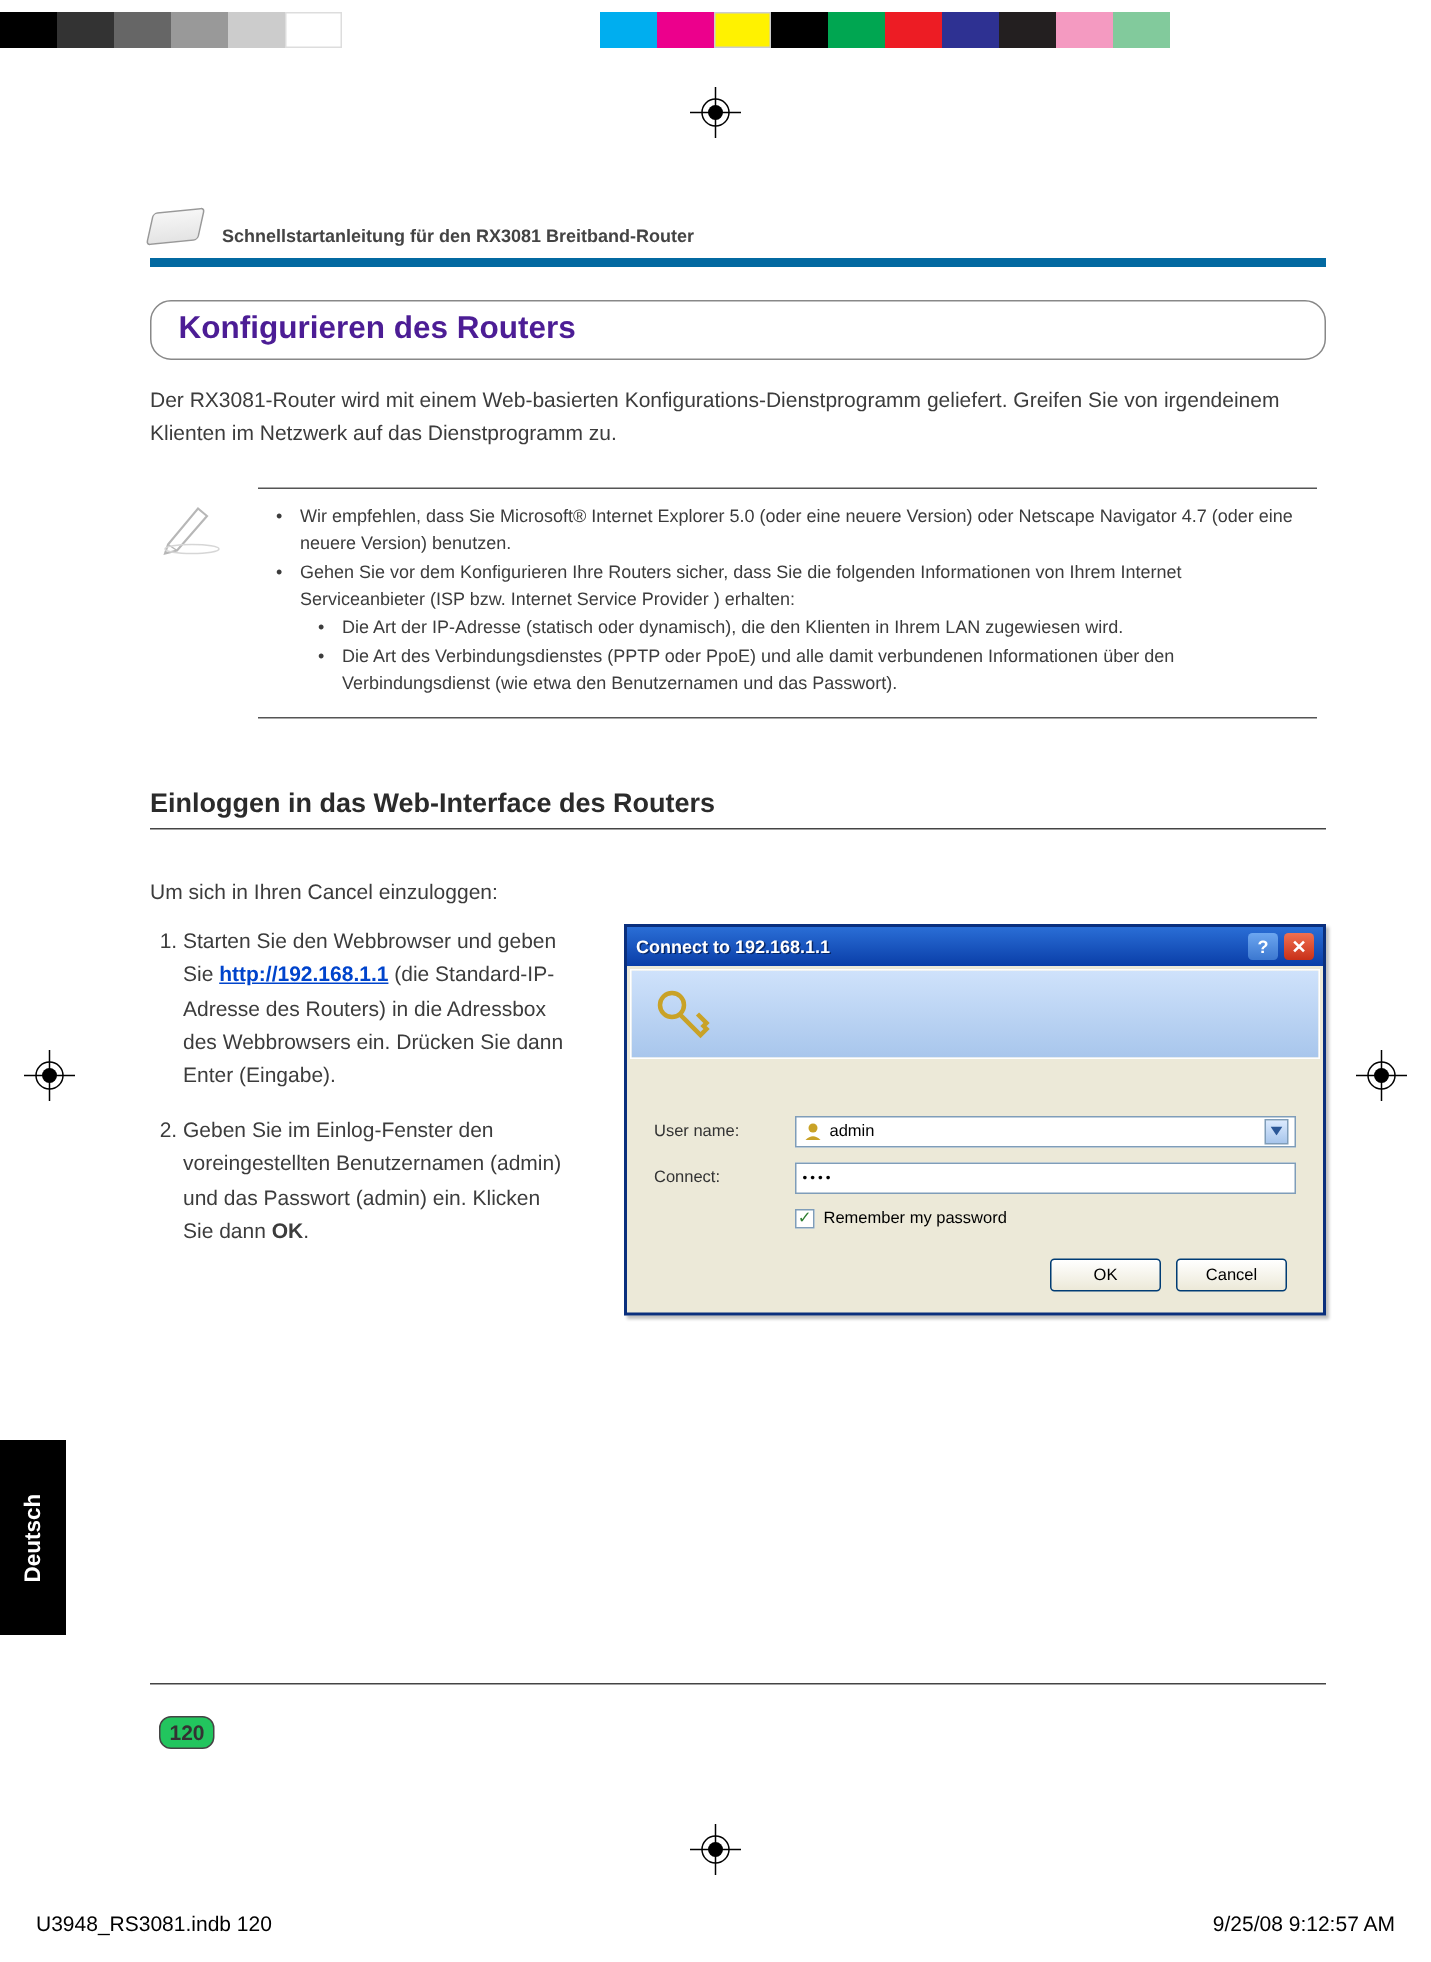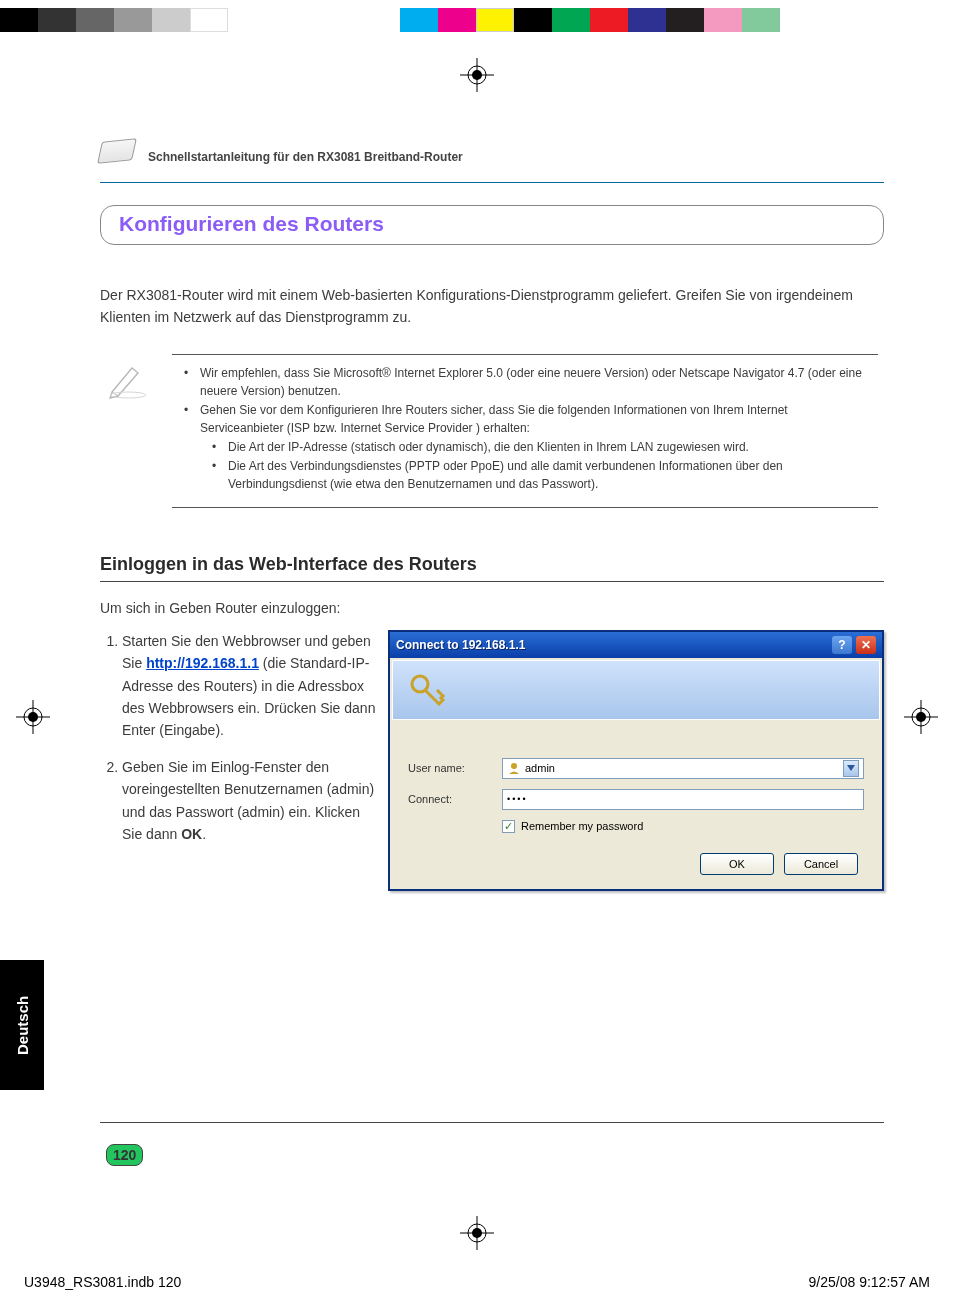--- a/index.html
+++ b/index.html
@@ -26,22 +26,22 @@
   .reg-mark svg { width: 100%; height: 100%; }
   .page {
     position: absolute;
     left: 100px; right: 70px;
     top: 140px; bottom: 120px;
   }
   .header-row {
     display: flex;
     align-items: flex-end;
     gap: 14px;
-    border-bottom: 1px solid #0369a1;
-    padding-bottom: 18px;
+    border-bottom: 6px solid #0369a1;
+    padding-bottom: 8px;
     margin-bottom: 22px;
   }
   .router-icon {
     width: 34px; height: 22px;
     transform: skewX(-18deg) rotate(-6deg);
     border: 1px solid #999;
     border-radius: 3px;
     background: linear-gradient(#f6f6f6,#e4e4e4);
     position: relative;
     margin-bottom: 2px;
@@ -50,22 +50,22 @@
     font-size: 12px;
     font-weight: bold;
     color: #444;
   }
   .section-heading {
     border: 1px solid #888;
     border-radius: 14px;
     padding: 6px 18px 8px 18px;
     font-size: 21px;
     font-weight: bold;
-    color: #8b5cf6;
-    margin-bottom: 40px;
+    color: #4c1d95;
+    margin-bottom: 16px;
   }
   .body-text {
     font-size: 14px;
     line-height: 1.55;
     color: #3c3c3c;
     margin-bottom: 26px;
   }
   .note-box {
     display: flex;
     gap: 22px;
@@ -93,25 +93,25 @@
   .note-list > li::before { content: "•"; position: absolute; left: 6px; }
   .note-sublist { list-style: none; margin-top: 2px; }
   .note-sublist > li { position: relative; padding-left: 28px; margin-bottom: 2px; }
   .note-sublist > li::before { content: "•"; position: absolute; left: 12px; }
   .subheading {
     font-size: 18px;
     font-weight: bold;
     color: #2b2b2b;
     border-bottom: 1.5px solid #444;
     padding-bottom: 6px;
-    margin-bottom: 16px;
+    margin-bottom: 31px;
   }
   .two-col {
     display: flex;
-    gap: 8px;
+    gap: 36px;
     align-items: flex-start;
   }
   .steps {
     flex: 0 0 280px;
     font-size: 14px;
     line-height: 1.6;
     color: #3c3c3c;
   }
   .steps ol { list-style: decimal; padding-left: 22px; }
   .steps li { margin-bottom: 14px; }
@@ -327,21 +327,21 @@
             <li>Die Art der IP-Adresse (statisch oder dynamisch), die den Klienten in Ihrem LAN zugewiesen wird.</li>
             <li>Die Art des Verbindungsdienstes (PPTP oder PpoE) und alle damit verbundenen Informationen über den Verbindungsdienst (wie etwa den Benutzernamen und das Passwort).</li>
           </ul>
         </li>
       </ul>
     </div>
   </div>
 
   <div class="subheading">Einloggen in das Web-Interface des Routers</div>
 
-  <p class="body-text" style="margin-bottom:10px">Um sich in Geben Router einzuloggen:</p>
+  <p class="body-text" style="margin-bottom:10px">Um sich in Ihren Cancel einzuloggen:</p>
 
   <div class="two-col">
     <div class="steps">
       <ol>
         <li>
           <span>Starten Sie den Webbrowser und geben Sie </span><a href="#">http://192.168.1.1</a><span> (die Standard-IP-Adresse des Routers) in die Adressbox des Webbrowsers ein. Drücken Sie dann Enter (Eingabe).</span>
         </li>
         <li>
           <span>Geben Sie im Einlog-Fenster den voreingestellten Benutzernamen (admin) und das Passwort (admin) ein. Klicken Sie dann </span><b>OK</b><span>.</span>
         </li>

